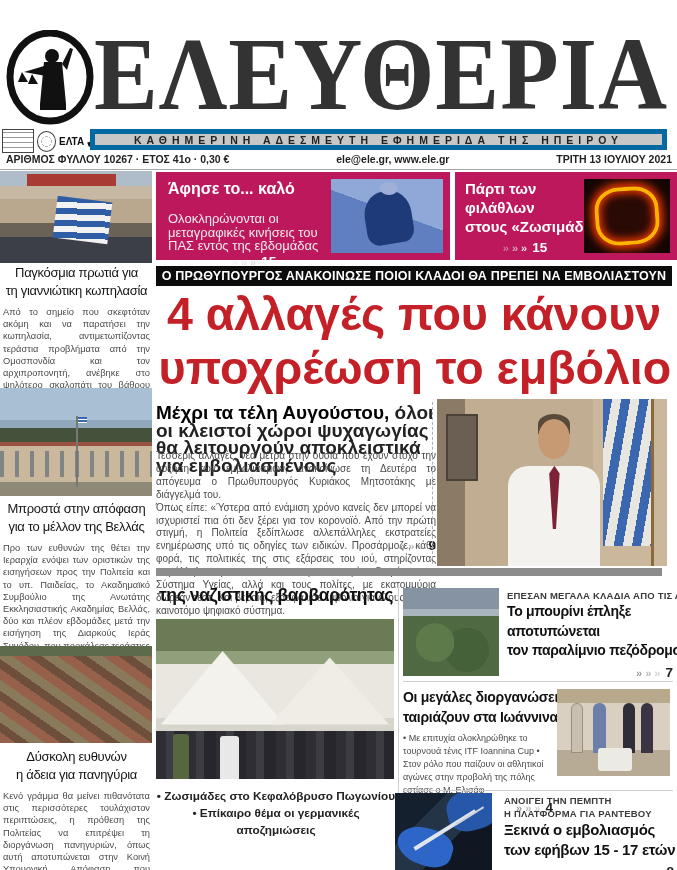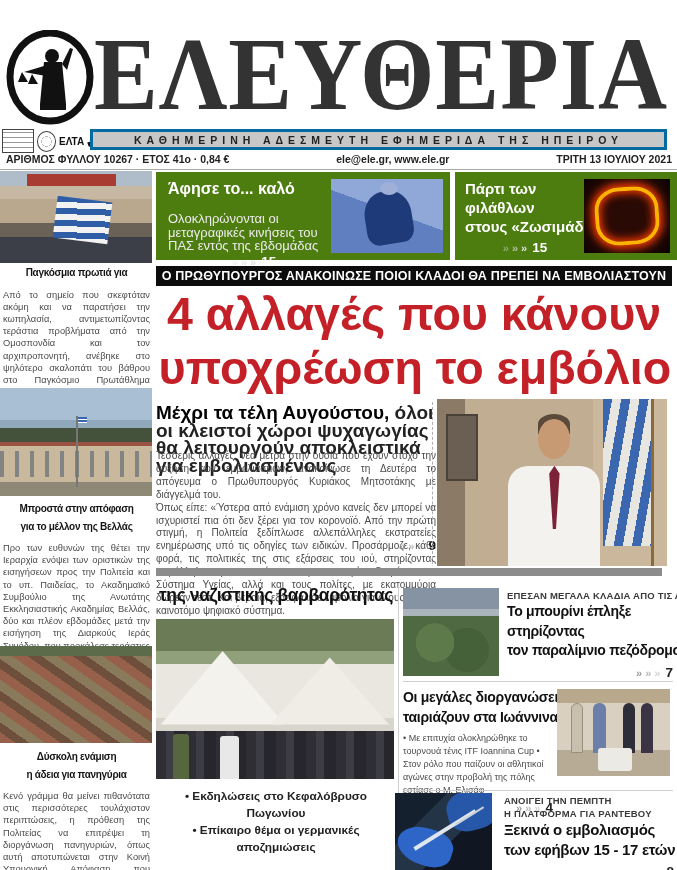--- a/index.html
+++ b/index.html
@@ -19,39 +19,39 @@
   .stamp-elta { font-size:10px; font-weight:bold; color:#111; letter-spacing:0; line-height:9px; text-align:center; }
   .stamp-mark { width:16px; height:14px; background:#111; clip-path:polygon(0 60%,55% 45%,40% 0,100% 30%,85% 100%,10% 90%); }
   .mast-title {
     position:absolute; left:90px; top:14px; width:582px; height:112px;
     font-family:"Liberation Serif", serif; font-weight:bold; color:#333;
     font-size:92px; line-height:108px; text-align:center; letter-spacing:1px;
     transform:scale(1.04,1.12); transform-origin:center top; white-space:nowrap;
   }
   .mast-sub {
     position:absolute; left:90px; top:129px; width:577px; height:21px;
-    background:#c7c7c7; border:3px solid #0369a1; color:#222;
+    background:#c7c7c7; border:5px solid #0369a1; color:#222;
     font-size:10.5px; font-weight:bold; letter-spacing:5px;
     display:flex; align-items:center; justify-content:center; white-space:nowrap;
   }
   .info-row {
     position:absolute; left:6px; top:153px; width:666px; height:14px;
     display:flex; justify-content:space-between; font-size:10.5px; font-weight:bold; color:#222;
   }
   .top-rule { position:absolute; left:0; top:169px; width:677px; height:1px; background:#a8a8a8; }
 
   
   .ph { position:absolute; overflow:hidden; }
   .ph-crowd { left:0; top:171px; width:152px; height:92px;
     background:linear-gradient(180deg,#aebdc9 0 16%,#c7b8a4 16% 30%,#b9a78e 30% 56%,#6b6257 56% 72%,#3c3f48 72% 100%); }
   .ph-crowd .sign { position:absolute; left:18%; top:3%; width:58%; height:13%; background:#a83c32; }
   .ph-crowd .flag { position:absolute; left:36%; top:30%; width:36%; height:46%; transform:rotate(7deg);
     background:repeating-linear-gradient(175deg,#2f5ea7 0 6px,#f2f2f2 6px 12px); }
 
-  .teaser { background:#4d7c0f; position:absolute; }
+  .teaser { background:#be185d; position:absolute; }
   .teaser-mid { left:156px; top:172px; width:294px; height:88px; padding:7px 0 0 12px; }
   .teaser-right { left:455px; top:172px; width:222px; height:88px; padding:7px 0 0 10px; }
   .t-title { color:#fff; font-weight:bold; font-size:16px; line-height:20px; white-space:nowrap; }
   .t-sub { color:#ececec; font-size:13px; line-height:13.5px; margin-top:13px; width:172px; }
   .teaser-right .t-title { font-size:15px; line-height:19px; }
   .ph-footballer { right:7px; top:7px; width:112px; height:74px;
     background:linear-gradient(200deg,#8fa8d8 0 45%,#5f7fc0 45% 100%); }
   .ph-footballer .fig { position:absolute; left:30%; top:16%; width:42%; height:72%;
     background:#1e3a78; border-radius:45% 45% 25% 25%; transform:rotate(-9deg); }
   .ph-footballer .head { position:absolute; left:44%; top:4%; width:16%; height:18%;
@@ -95,21 +95,21 @@
   .ph-pm .body { position:absolute; left:31%; bottom:0; width:40%; height:60%;
     background:#f4f2ee; border-radius:20px 20px 0 0; }
   .ph-pm .head { position:absolute; left:44%; top:12%; width:14%; height:24%; background:#c89a74; border-radius:50%; }
   .ph-pm .hair { position:absolute; left:44%; top:9%; width:14%; height:12%; background:#5a4a3a; border-radius:50% 50% 0 0; }
   .ph-pm .tie { position:absolute; left:48.8%; top:40%; width:4.5%; height:38%; background:#7c2236;
     clip-path:polygon(50% 0,100% 12%,65% 100%,35% 100%,0 12%); }
   .gray-divider { position:absolute; left:156px; top:568px; width:506px; height:8px; background:#8c8c8c; }
 
   
   .lc { position:absolute; left:3px; width:147px; }
-  .lc-title { font-weight:bold; font-size:10px; line-height:17.5px; color:#141414;
+  .lc-title { font-weight:normal; font-size:13px; line-height:17.5px; color:#141414;
     text-align:center; white-space:nowrap; letter-spacing:-.3px; }
   .lc-body { margin-top:7px; font-size:9.3px; line-height:12.2px; color:#4a4a4a; text-align:justify; }
   .lc-pref { margin-top:3px; }
   .lc1 { top:264px; } .lc2 { top:500px; } .lc3 { top:748px; }
   .ph-vella { left:0; top:388px; width:152px; height:108px;
     background:linear-gradient(180deg,#a9c0d4 0 30%,#90a8bc 30% 37%,#45523b 37% 52%,#c9b89c 52% 87%,#8e8877 87% 100%); }
   .ph-vella .roof { position:absolute; left:0; top:50%; width:100%; height:4%; background:#9a5242; }
   .ph-vella .win { position:absolute; left:0; top:58%; width:100%; height:24%;
     background:repeating-linear-gradient(90deg,rgba(70,90,110,.55) 0 4px,transparent 4px 15px); }
   .ph-vella .pole { position:absolute; left:50%; top:26%; width:1.5px; height:66%; background:#777; }
@@ -194,21 +194,21 @@
   </div>
   <div class="stamps">
     <div class="stamp-box"></div>
     <div class="stamp-circle"></div>
     <div class="stamp-elta">ΕΛΤΑ</div>
     <div class="stamp-mark"></div>
   </div>
   <div class="mast-title">ΕΛΕΥΘΕΡΙΑ</div>
   <div class="mast-sub">ΚΑΘΗΜΕΡΙΝΗ ΑΔΕΣΜΕΥΤΗ ΕΦΗΜΕΡΙΔΑ ΤΗΣ ΗΠΕΙΡΟΥ</div>
   <div class="info-row">
-    <span>ΑΡΙΘΜΟΣ ΦΥΛΛΟΥ 10267 · ΕΤΟΣ 41ο · 0,84 €</span>
+    <span>ΑΡΙΘΜΟΣ ΦΥΛΛΟΥ 10267 · ΕΤΟΣ 41ο · 0,30 €</span>
     <span>ele@ele.gr, www.ele.gr</span>
     <span>ΤΡΙΤΗ 13 ΙΟΥΛΙΟΥ 2021</span>
   </div>
   <div class="top-rule"></div>
 
   <div class="ph ph-crowd">
     <div class="sign"></div>
     <div class="flag"></div>
   </div>
 
@@ -267,20 +267,21 @@
     <div class="pole"></div>
     <div class="body"></div>
     <div class="hair"></div>
     <div class="head"></div>
     <div class="tie"></div>
   </div>
   <div class="gray-divider"></div>
 
   <div class="lc lc1">
     <div class="lc-title">Παγκόσμια πρωτιά για</div>
+    <div class="lc-title">τη γιαννιώτικη κωπηλασία</div>
     <div class="lc-body">Από το σημείο που σκεφτόταν ακόμη και να παρατήσει την κωπηλασία, αντιμετωπίζοντας τεράστια προβλήματα από την Ομοσπονδία και τον αρχιπροπονητή, ανέβηκε στο ψηλότερο σκαλοπάτι του βάθρου στο Παγκόσμιο Πρωτάθλημα Κωπηλασίας κάτω των 23 ετών.</div>
     <div class="pref lc-pref">
       <span class="ar">»</span>
         <span class="ar ar2">»</span>
         <span class="ar ar3">»</span>
       <span class="pnum">5</span>
     </div>
   </div>
 
   <div class="ph ph-vella">
@@ -298,51 +299,51 @@
       <span class="ar">»</span>
         <span class="ar ar2">»</span>
         <span class="ar ar3">»</span>
       <span class="pnum">4</span>
     </div>
   </div>
 
   <div class="ph ph-village"></div>
 
   <div class="lc lc3">
-    <div class="lc-title">Δύσκολη ενάμιση</div>
+    <div class="lc-title">Δύσκολη ευθυνών</div>
     <div class="lc-title">η άδεια για πανηγύρια</div>
     <div class="lc-body">Κενό γράμμα θα μείνει πιθανότατα στις περισσότερες τουλάχιστον περιπτώσεις, η πρόθεση της Πολιτείας να επιτρέψει τη διοργάνωση πανηγυριών, όπως αυτή αποτυπώνεται στην Κοινή Υπουργική Απόφαση που δημοσιεύθηκε σε ΦΕΚ.</div>
 
   </div>
 
   <div class="mid-art">
     <div class="mid-title">της ναζιστικής βαρβαρότητας</div>
     <div class="ph-ceremony">
       <div class="tent1"></div>
       <div class="tent2"></div>
       <div class="row"></div>
       <div class="priest"></div>
       <div class="mil"></div>
     </div>
     <div class="mid-bullets">
-      <div>• Εκδηλώσεις στο Κεφαλόβρυσο Πωγωνίου</div>
+      <div>• Ζωσιμάδες στο Κεφαλόβρυσο Πωγωνίου</div>
       <div>• Επίκαιρο θέμα οι γερμανικές αποζημιώσεις</div>
     </div>
 
   </div>
 
   <div class="vrule"></div>
 
   <div class="ph ph-trees">
     <div class="bush"></div>
   </div>
   <div class="rcA-text">
     <div class="rc-kicker">ΕΠΕΣΑΝ ΜΕΓΑΛΑ ΚΛΑΔΙΑ ΑΠΟ ΤΙΣ ΛΕΥΚΕΣ</div>
     <div class="rc-title">Το μπουρίνι έπληξε</div>
-    <div class="rc-title">στηρίζοντας</div>
+    <div class="rc-title">αποτυπώνεται</div>
     <div class="rc-title">τον παραλίμνιο πεζόδρομο</div>
     <div class="pref">
       <span class="ar">»</span>
         <span class="ar ar2">»</span>
         <span class="ar ar3">»</span>
       <span class="pnum">7</span>
     </div>
   </div>
   <div class="hrule hruleA"></div>
 

